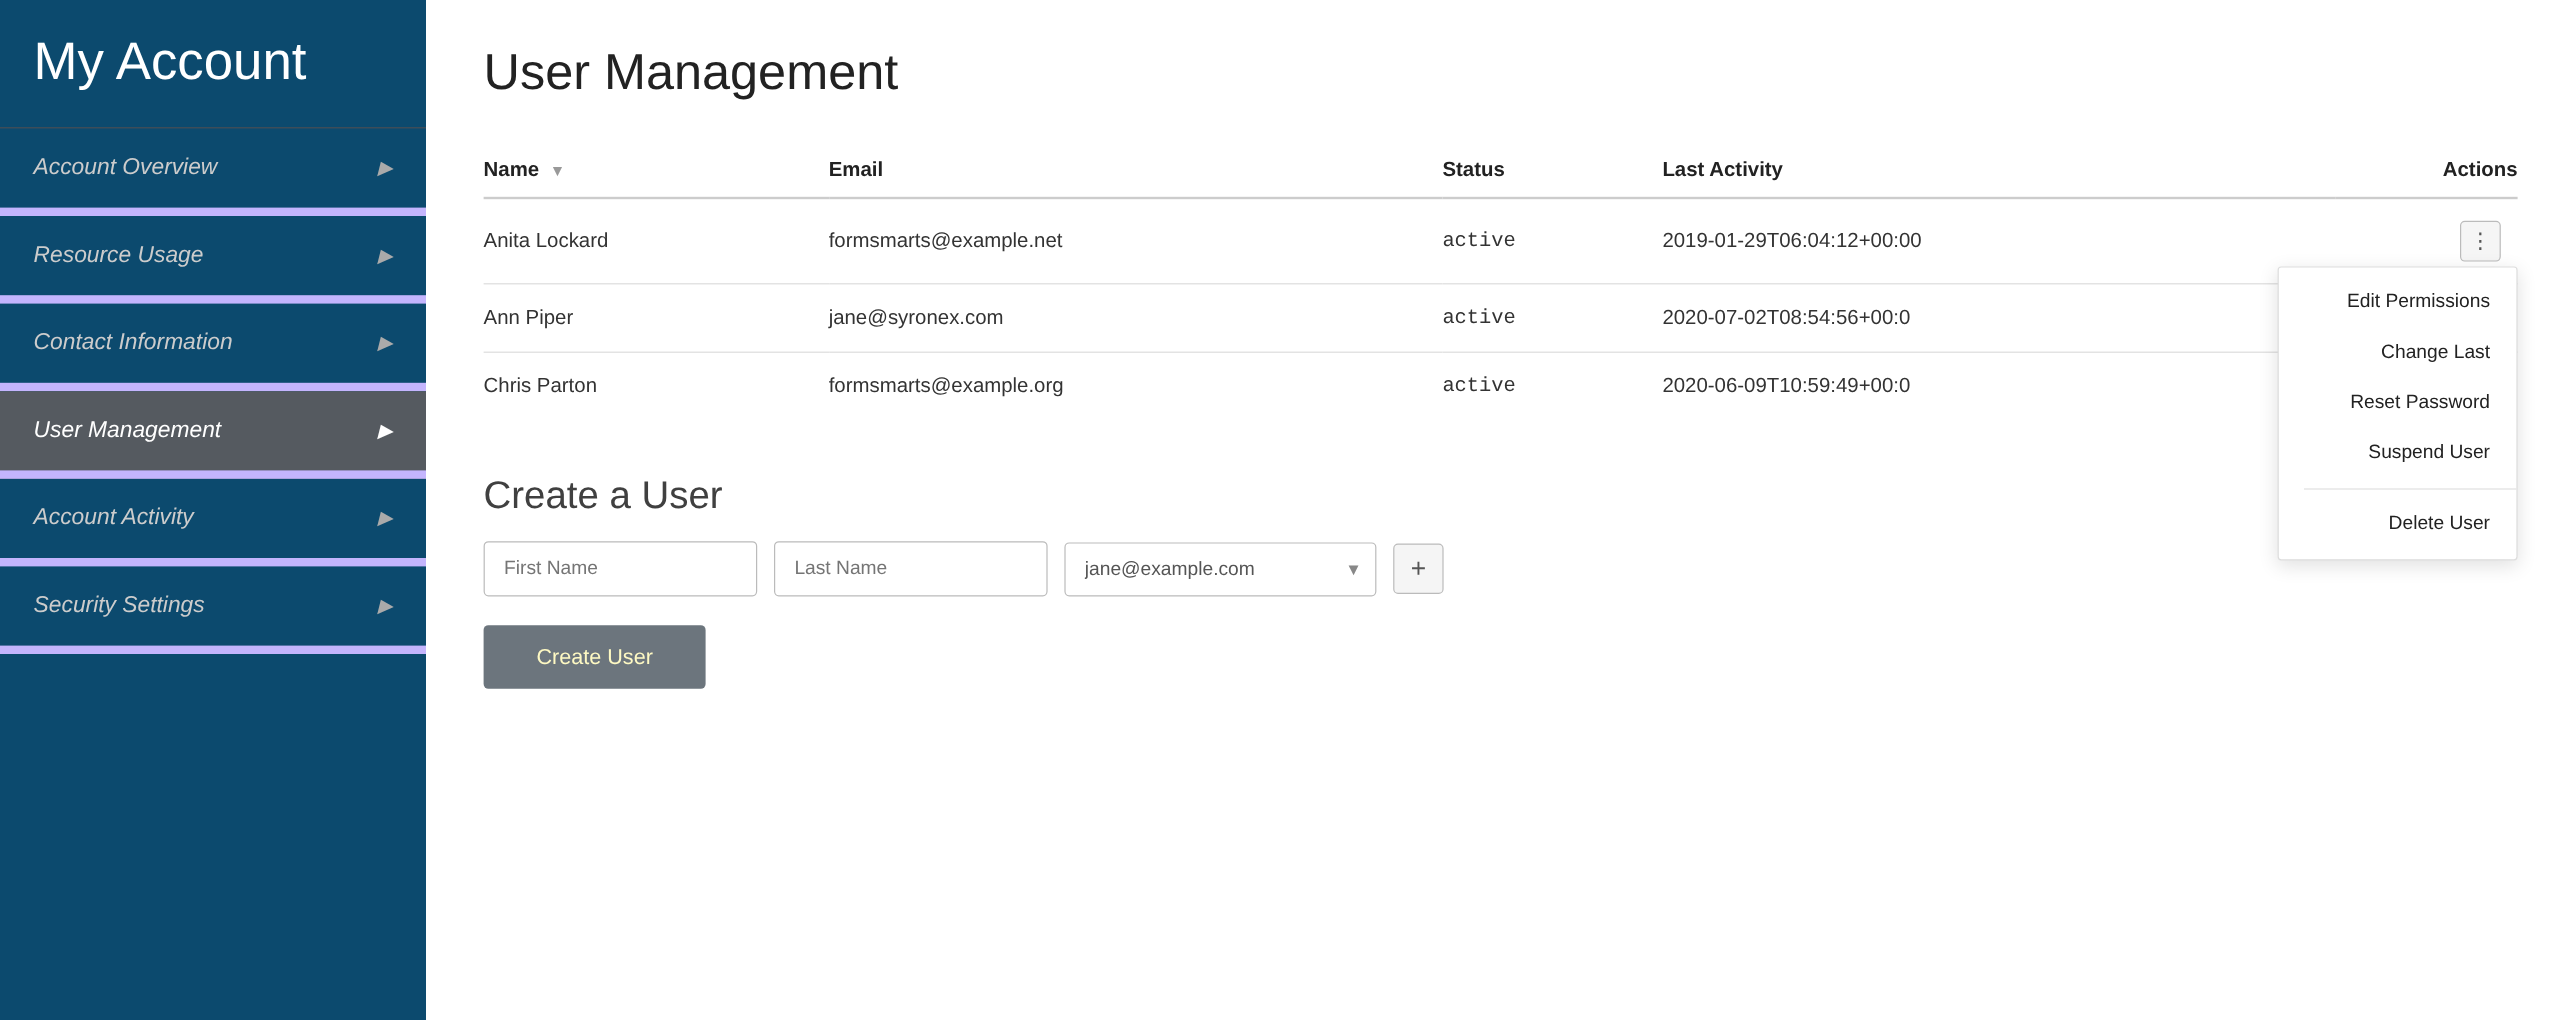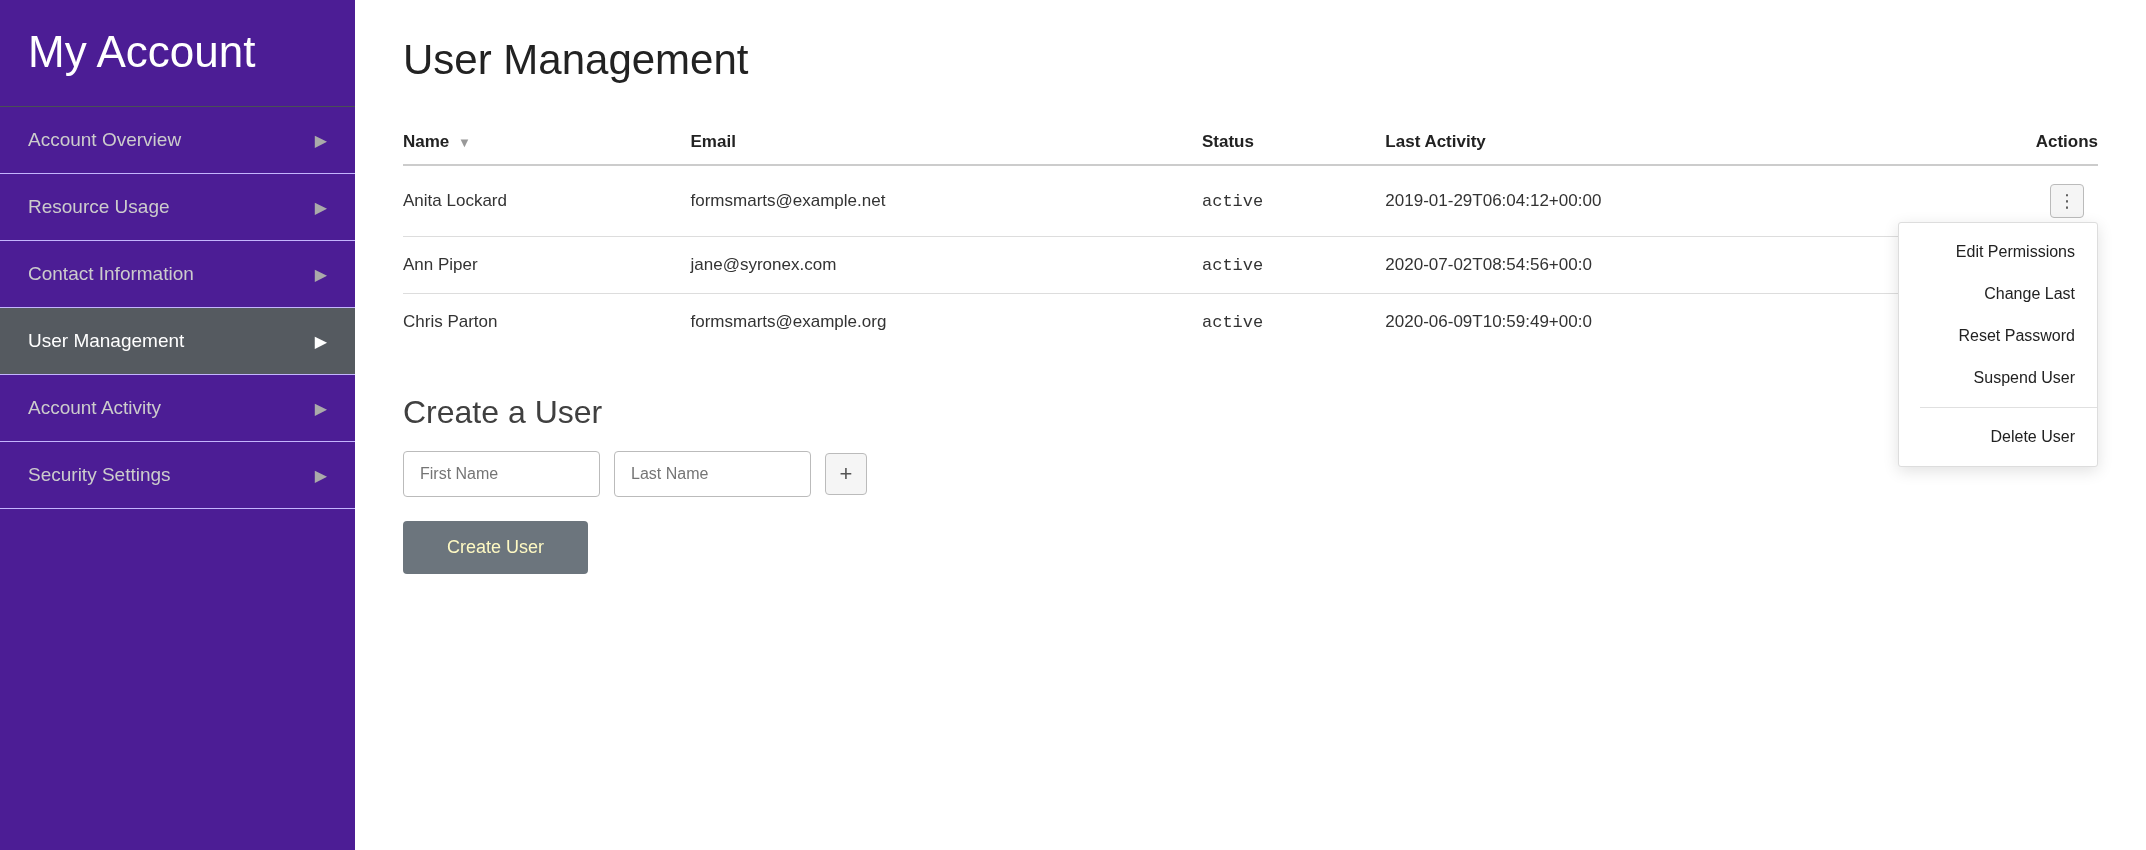--- a/index.html
+++ b/index.html
@@ -2,43 +2,44 @@
 <html><head>
   <meta charset="utf-8">
   <style>
     * { box-sizing: border-box; margin: 0; padding: 0; }
     body { font-family: -apple-system, BlinkMacSystemFont, 'Helvetica Neue', Arial, sans-serif; display: flex; height: 100vh; background: #fff; }
 
     
     #sidebar {
       width: 355px;
       min-width: 355px;
-      background: #4c1d95;
+      background: #0c4a6e;
       color: #ccc;
       display: flex;
       flex-direction: column;
     }
     #sidebar-title {
       padding: 28px 30px 30px 28px;
       font-size: 44px;
       font-weight: 300;
       color: #fff;
       border-bottom: 1px solid #4a4f55;
       line-height: 1.1;
     }
     .sidebar-item {
       display: flex;
       align-items: center;
       justify-content: space-between;
       padding: 22px 28px;
-      border-bottom: 1px solid #c4b5fd;
+      border-bottom: 7px solid #c4b5fd;
       cursor: pointer;
       font-size: 19px;
       color: #ccc;
       transition: background 0.15s;
+      font-style: italic;
     }
     .sidebar-item.active {
       background: #555a60;
       color: #fff;
     }
     .sidebar-item .chevron {
       font-size: 16px;
       color: #aaa;
     }
     .sidebar-item.active .chevron { color: #fff; }
@@ -139,21 +140,21 @@
       align-items: center;
       gap: 14px;
       margin-bottom: 24px;
     }
     .create-form-row input[type="text"] {
       border: 1px solid #bbb;
       border-radius: 4px;
       padding: 13px 16px;
       font-size: 16px;
       color: #8b5cf6;
-      width: 197px;
+      width: 228px;
       outline: none;
     }
     .email-select-wrap {
       position: relative;
       display: inline-flex;
       align-items: center;
     }
     .email-select {
       border: 1px solid #bbb;
       border-radius: 4px;
@@ -280,16 +281,22 @@
         <td>2020-06-09T10:59:49+00:0</td>
         <td class="actions-cell"></td>
       </tr>
     </tbody>
   </table>
 
   <h2 class="create-section-title">Create a User</h2>
   <div class="create-form-row">
     <input type="text" placeholder="First Name" style="">
     <input type="text" placeholder="Last Name" style="">
+    <div class="email-select-wrap">
+      <select class="email-select">
+        <option>jane@example.com</option>
+      </select>
+      <span class="email-select-arrow">▼</span>
+    </div>
     <button class="add-btn">+</button>
   </div>
   <button class="create-user-btn">Create User</button>
 </div>
 
 </body></html>

